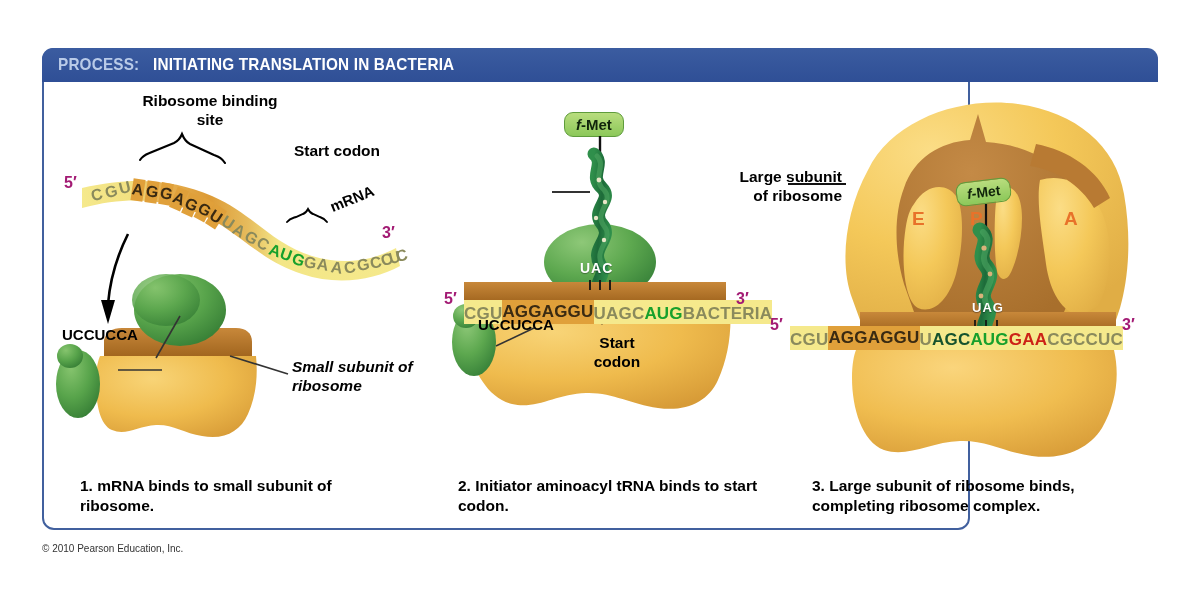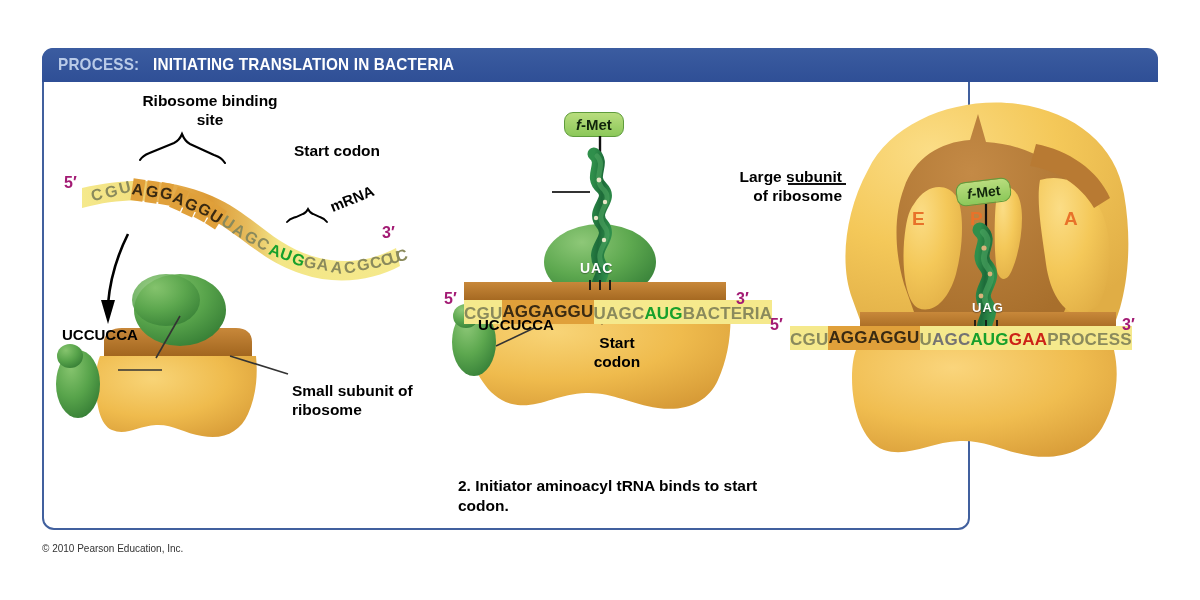--- a/index.html
+++ b/index.html
@@ -55,42 +55,42 @@
   .strip{
     position:absolute;height:24px;background:#f5e98c;
     display:flex;align-items:flex-end;
     font-size:17px;font-weight:bold;letter-spacing:.2px;
     white-space:nowrap;
     margin-top:12px;
   }
   .b-grey{color:#8a8a5c;}
   .b-dark{color:#3a2a12;}
   .b-green{color:#17a02c;}
-  .b-navy{color:#737373;}
+  .b-navy{color:#14532d;}
   .b-red{color:#cc2217;}
   .sh-orange{background:#e0a03a;padding:2px 0;}
   .end{color:#a31b74;font-size:16px;font-weight:bold;}
 
   
   #p1-rbs{left:96px;top:8px;width:140px;}
   #p1-start{left:248px;top:58px;width:90px;}
   #p1-mrna-word{
     position:absolute;left:285px;top:106px;
     font-size:15px;font-weight:bold;color:#000;
     transform:rotate(-22deg);
   }
 
   .curve-wrap{position:absolute;left:0;top:0;width:390px;height:446px;pointer-events:none;}
 
   #p1-5p{position:absolute;left:20px;top:90px;}
   #p1-3p{position:absolute;left:338px;top:140px;}
 
   #p1-uccucca{position:absolute;left:18px;top:242px;font-size:15px;font-weight:bold;}
   #p1-initfac{position:absolute;left:72px;top:276px;width:120px;}
-  #p1-smalllbl{position:absolute;left:248px;top:298px;width:130px;}
+  #p1-smalllbl{position:absolute;left:248px;top:274px;width:130px;font-style:italic;}
 
   
   #p2-fmet{
     position:absolute;left:130px;top:28px;
     background:linear-gradient(#b9dd7e,#8cc85a);
     border:1.5px solid #5f9c3c;border-radius:9px;
     padding:3px 11px;font-size:15px;font-weight:bold;color:#10240b;
     font-style:italic;
   }
   #p2-fmet .nonital{font-style:normal;}
@@ -229,20 +229,23 @@
         <span class="b-grey" style="position: absolute; font-size: 16px; font-weight: bold; left: 312.808px; top: 172.462px; transform: rotate(-11.8887deg); transform-origin: center center;">G</span>
         <span class="b-grey" style="position: absolute; font-size: 16px; font-weight: bold; left: 325.962px; top: 169.692px; transform: rotate(-11.8887deg); transform-origin: center center;">C</span>
         <span class="b-grey" style="position: absolute; font-size: 16px; font-weight: bold; left: 336.962px; top: 167.192px; transform: rotate(-15.2551deg); transform-origin: center center;">C</span>
         <span class="b-grey" style="position: absolute; font-size: 16px; font-weight: bold; left: 344.577px; top: 165.115px; transform: rotate(-15.2551deg); transform-origin: center center;">U</span>
         <span class="b-grey" style="position: absolute; font-size: 16px; font-weight: bold; left: 352.192px; top: 163.038px; transform: rotate(-15.2551deg); transform-origin: center center;">C</span>
       </div>
 
     <div id="p1-uccucca">UCCUCCA</div>
     <div class="lbl" id="p1-smalllbl">Small subunit of ribosome</div>
 
+    <div class="caption">
+      <span class="num">1.</span><span> mRNA binds to small subunit of ribosome.</span>
+    </div>
   </div>
 
   <div class="panel" id="panel2">
 
     <div id="p2-fmet"><span>f</span><span class="nonital">-Met</span></div>
 
 
     <svg class="curve-wrap" style="width:330px" viewBox="0 0 330 446">
       <defs>
         <radialGradient id="gsub2" cx="35%" cy="25%" r="85%">
@@ -400,21 +403,24 @@
     <div id="p3-uac">UAG</div>
 
     <div class="end" id="p3-5p">5′</div>
     <div class="strip" id="p3-strip" style="left:26px;top:230px;">
         <span class="b-grey">CGU</span>
         <span class="b-dark sh-orange">AGGAGGU</span>
         <span class="b-grey">U</span>
         <span class="b-navy">AGC</span>
         <span class="b-green">AUG</span>
         <span class="b-red">GAA</span>
-        <span class="b-grey">PROCESS</span>
+        <span class="b-grey">CGCCUC</span>
       </div>
     <div class="end" id="p3-3p">3′</div>
 
+    <div class="caption">
+      <span class="num">3.</span><span> Large subunit of ribosome binds, completing ribosome complex.</span>
+    </div>
   </div>
 
 </div>
 
 <div class="copyright">© 2010 Pearson Education, Inc.</div>
 
 </body></html>

